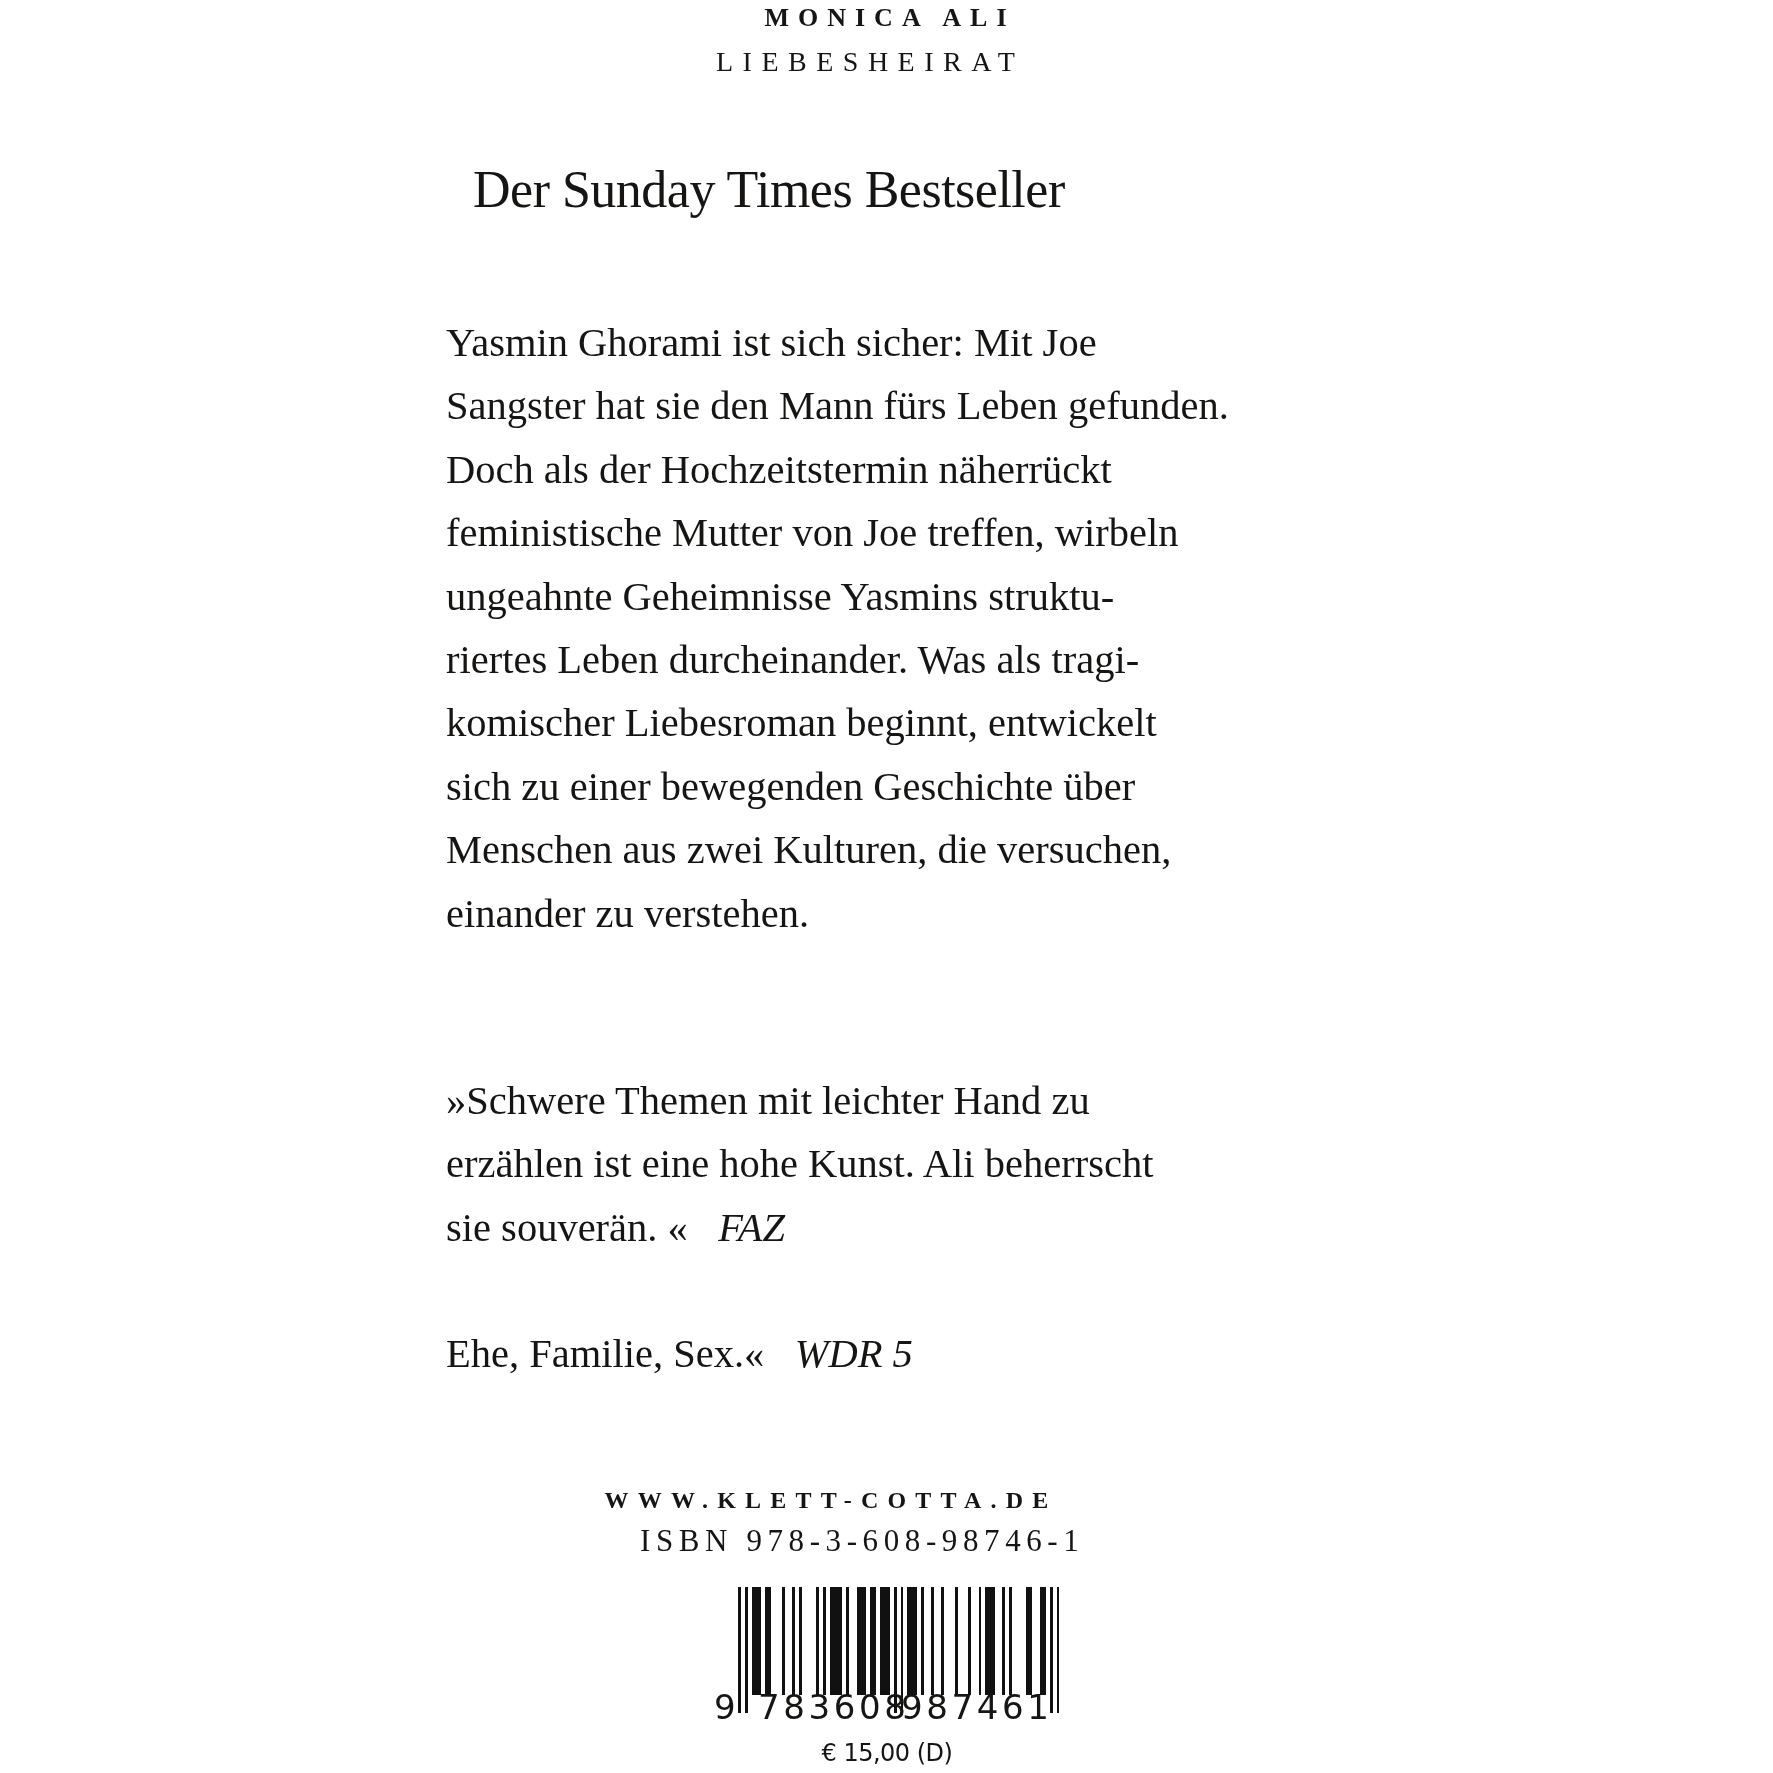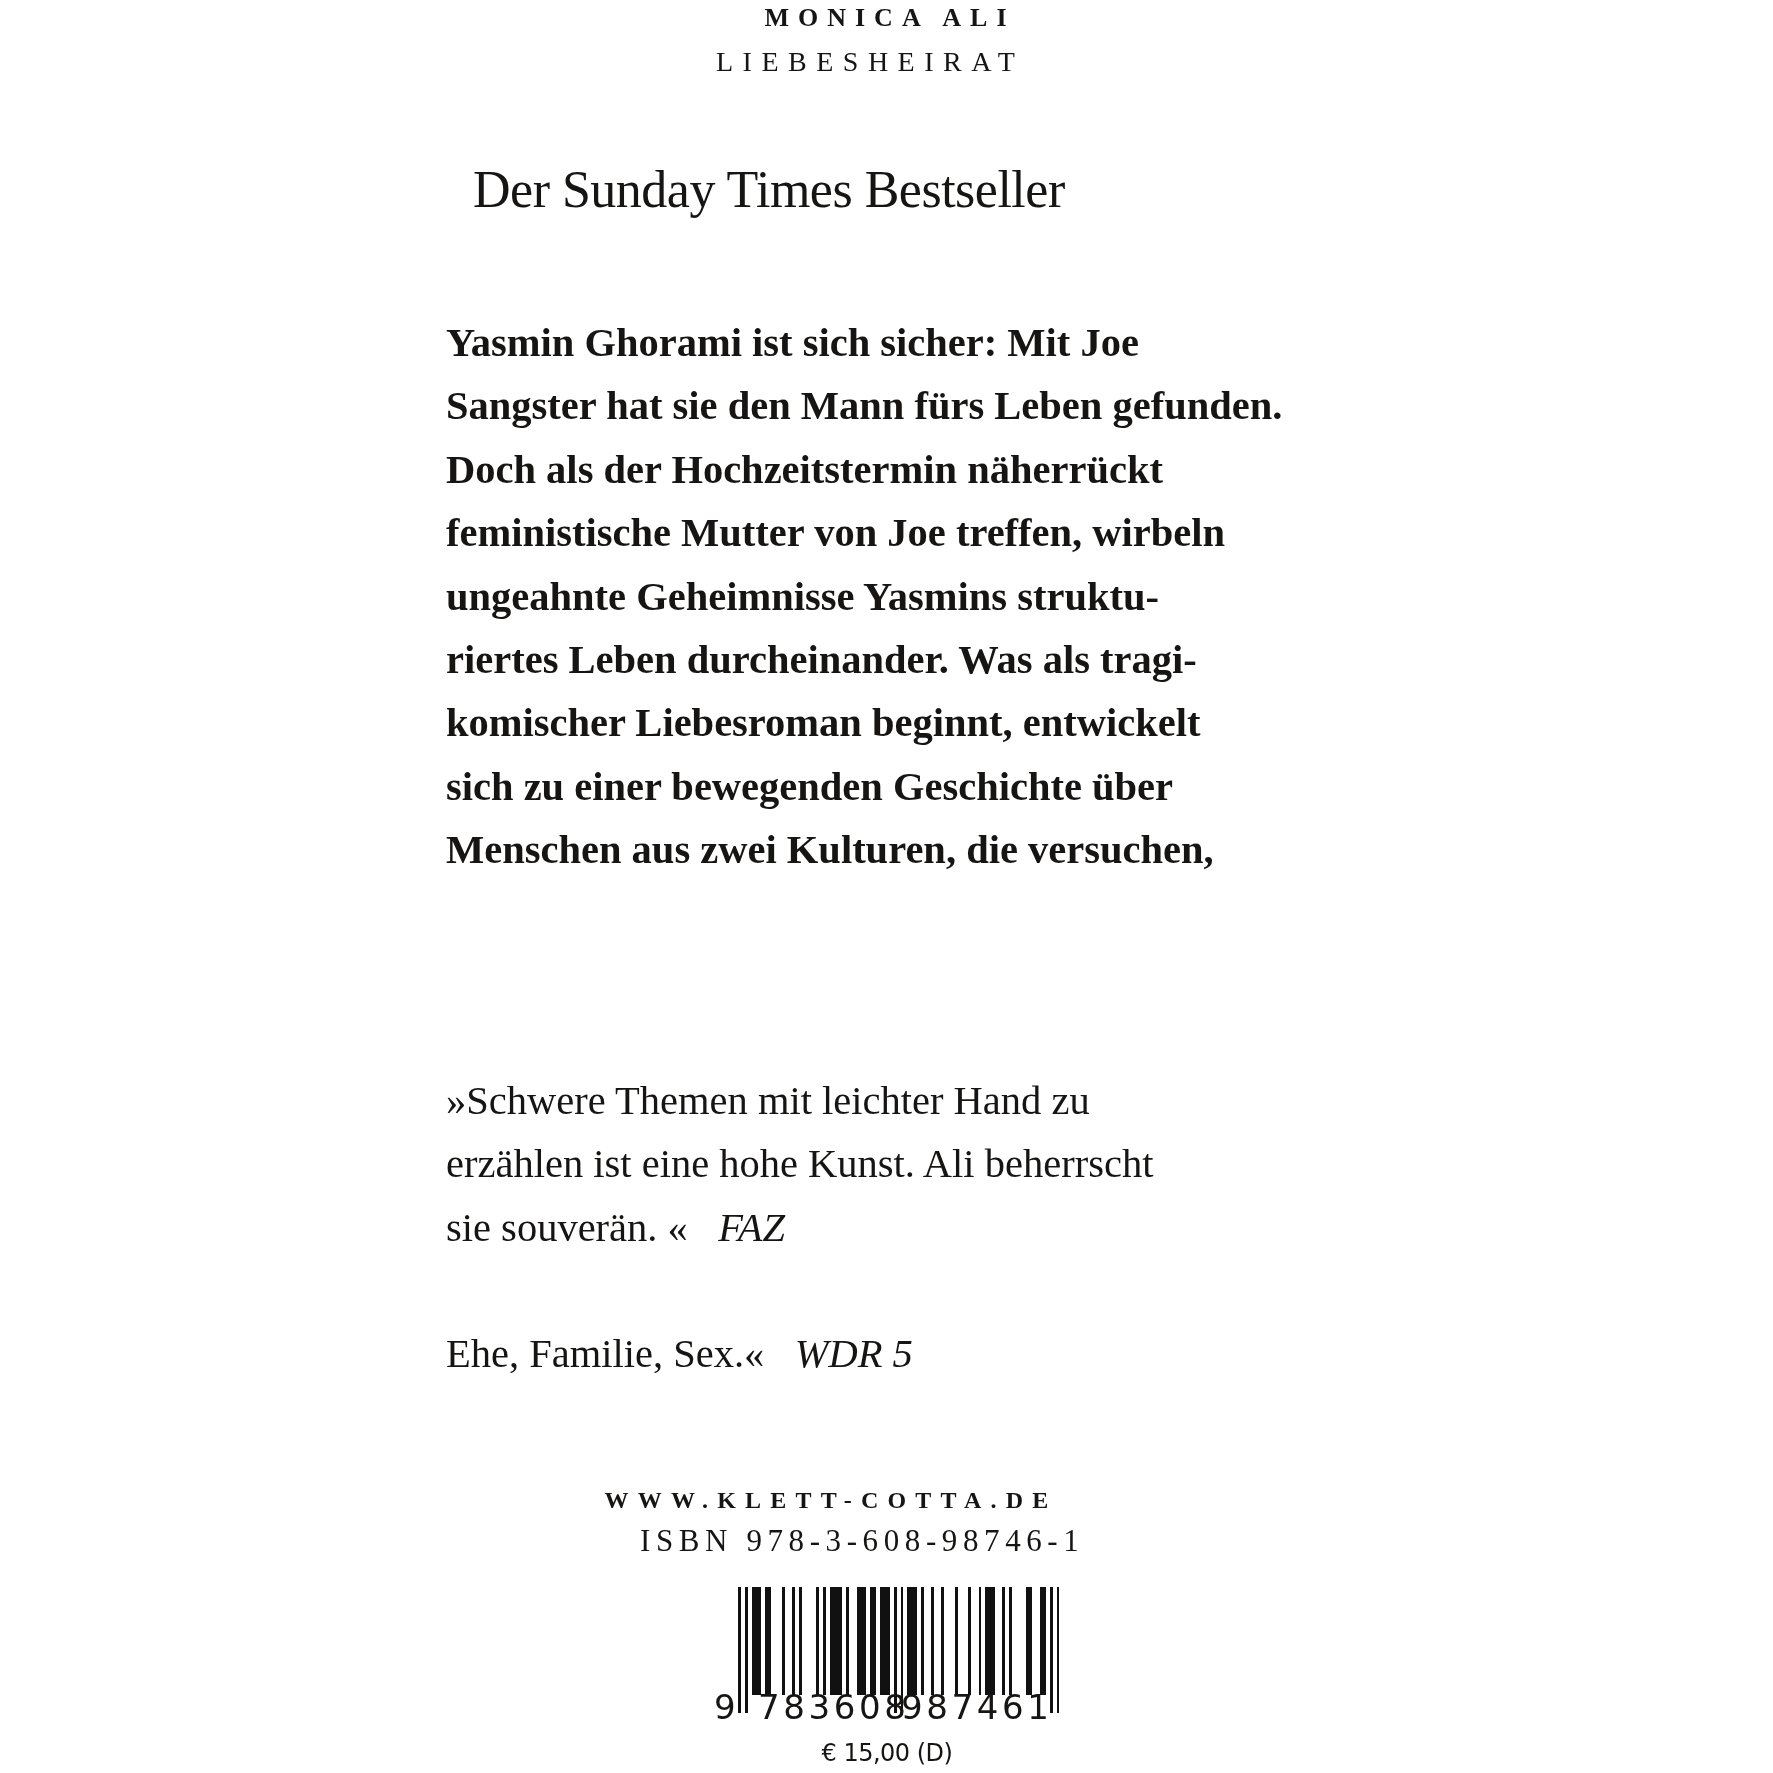--- a/index.html
+++ b/index.html
@@ -9,21 +9,21 @@
   #author { top: 2px; left: 740px; width: 300px; text-align: center; font-family: "Liberation Serif", serif;
             font-weight: bold; font-size: 26px; letter-spacing: 9px; line-height: 32px; }
   #title { top: 45px; left: 716px; width: 350px; text-align: left; font-family: "Liberation Serif", serif;
            font-size: 28px; letter-spacing: 9.5px; line-height: 34px; }
 
   #headline { top: 158px; left: 466px; font-family: "Liberation Serif", serif; font-size: 52px;
               line-height: 64px; white-space: nowrap; letter-spacing: -0.5px; margin-left: 7px; }
 
   .body-block { left: 446px; font-family: "Liberation Serif", serif; font-size: 40.5px; line-height: 63.4px; }
   .body-block .line { white-space: nowrap; display: block; }
-  #blurb { top: 311px; font-weight: bold; }
+  #blurb { top: 311px; }
   #quote1 { top: 1069px; }
   #quote2 { top: 1322px; }
   .source { font-style: italic; }
 
   #url { top: 1486px; left: 586px; width: 490px; text-align: center; font-family: "Liberation Serif", serif;
          font-weight: bold; font-size: 24px; letter-spacing: 9.2px; line-height: 28px; white-space: nowrap; }
   #isbn { top: 1521px; left: 640px; width: 420px; text-align: center; font-family: "Liberation Serif", serif;
           font-size: 31px; letter-spacing: 5.6px; line-height: 40px; white-space: nowrap; }
 
   #barcode { top: 1587px; left: 712px; width: 360px; height: 140px; }
@@ -53,20 +53,21 @@
   <div id="blurb" class="abs body-block">
     <span class="line">Yasmin Ghorami ist sich sicher: Mit Joe</span>
     <span class="line">Sangster hat sie den Mann fürs Leben gefunden.</span>
     <span class="line">Doch als der Hochzeitstermin näherrückt</span>
     <span class="line">feministische Mutter von Joe treffen, wirbeln</span>
     <span class="line">ungeahnte Geheimnisse Yasmins struktu-</span>
     <span class="line">riertes Leben durcheinander. Was als tragi-</span>
     <span class="line">komischer Liebesroman beginnt, entwickelt</span>
     <span class="line">sich zu einer bewegenden Geschichte über</span>
     <span class="line">Menschen aus zwei Kulturen, die versuchen,</span>
+    <span class="line">einander zu verstehen.</span>
   </div>
 
   <div id="quote1" class="abs body-block">
     <span class="line">»Schwere Themen mit leichter Hand zu</span>
     <span class="line">erzählen ist eine hohe Kunst. Ali beherrscht</span>
     <span class="line"><span>sie souverän. «</span><span>&nbsp;&nbsp; </span><span class="source">FAZ</span></span>
   </div>
 
   <div id="quote2" class="abs body-block">
     <span class="line"><span>Ehe, Familie, Sex.«</span><span>&nbsp;&nbsp; </span><span class="source">WDR 5</span></span>

